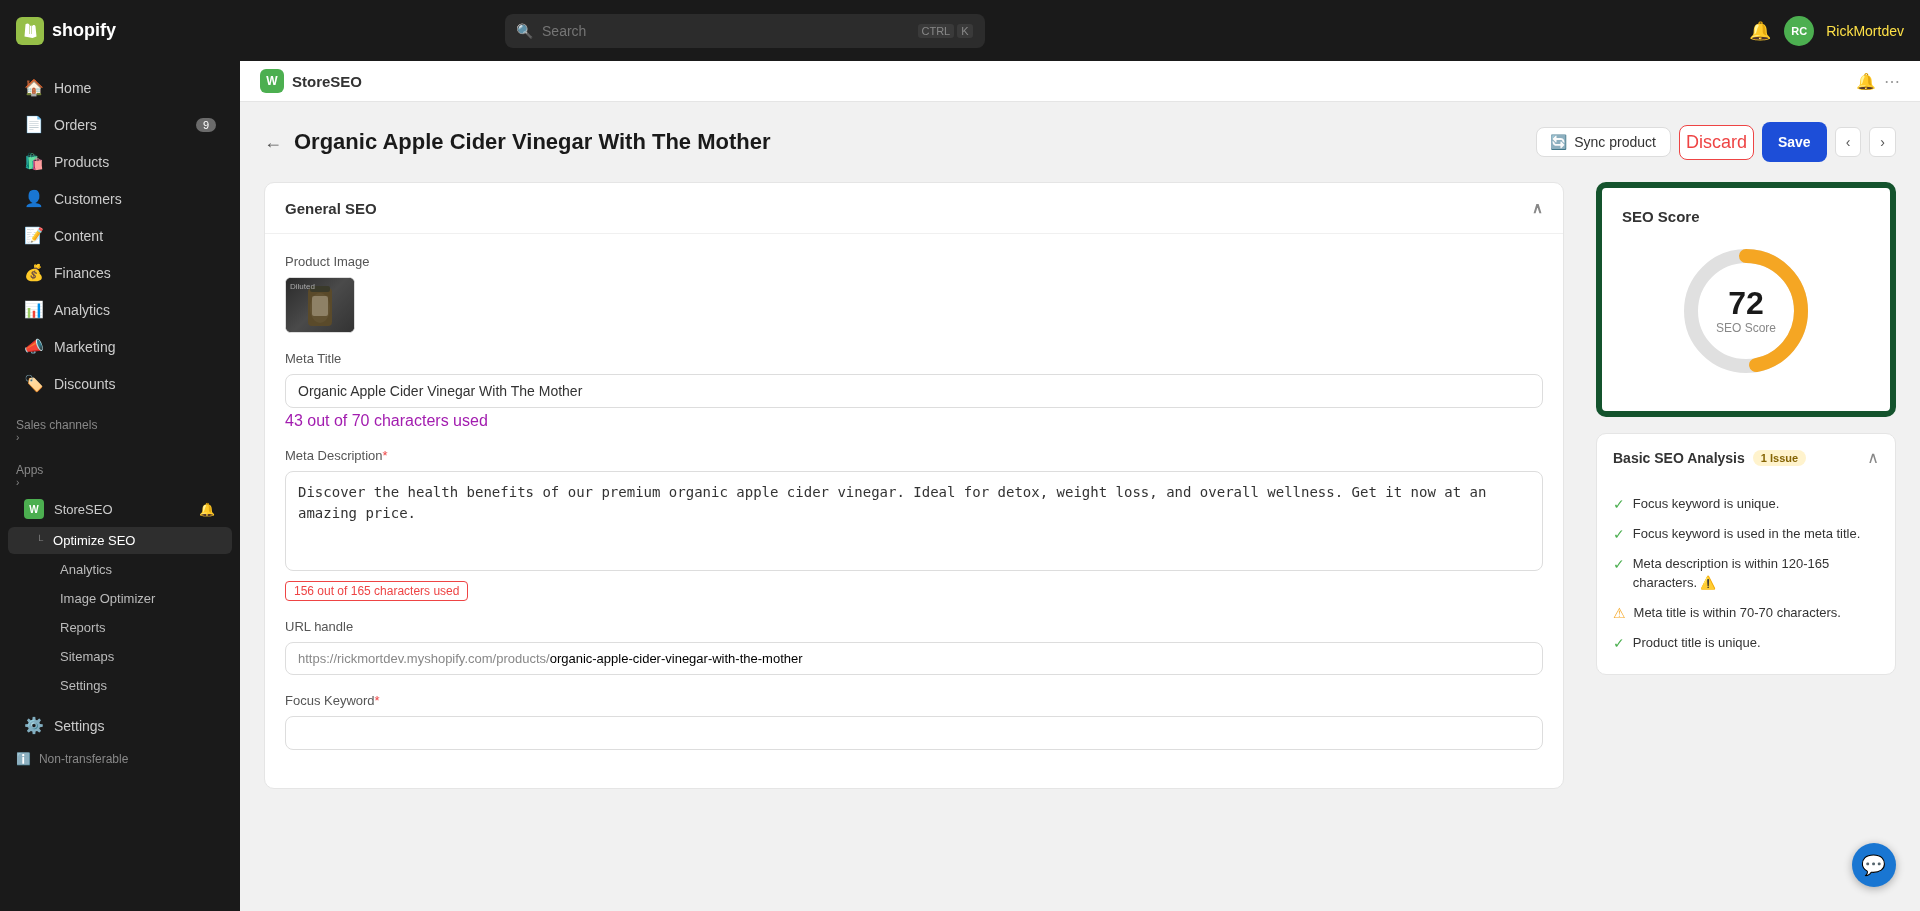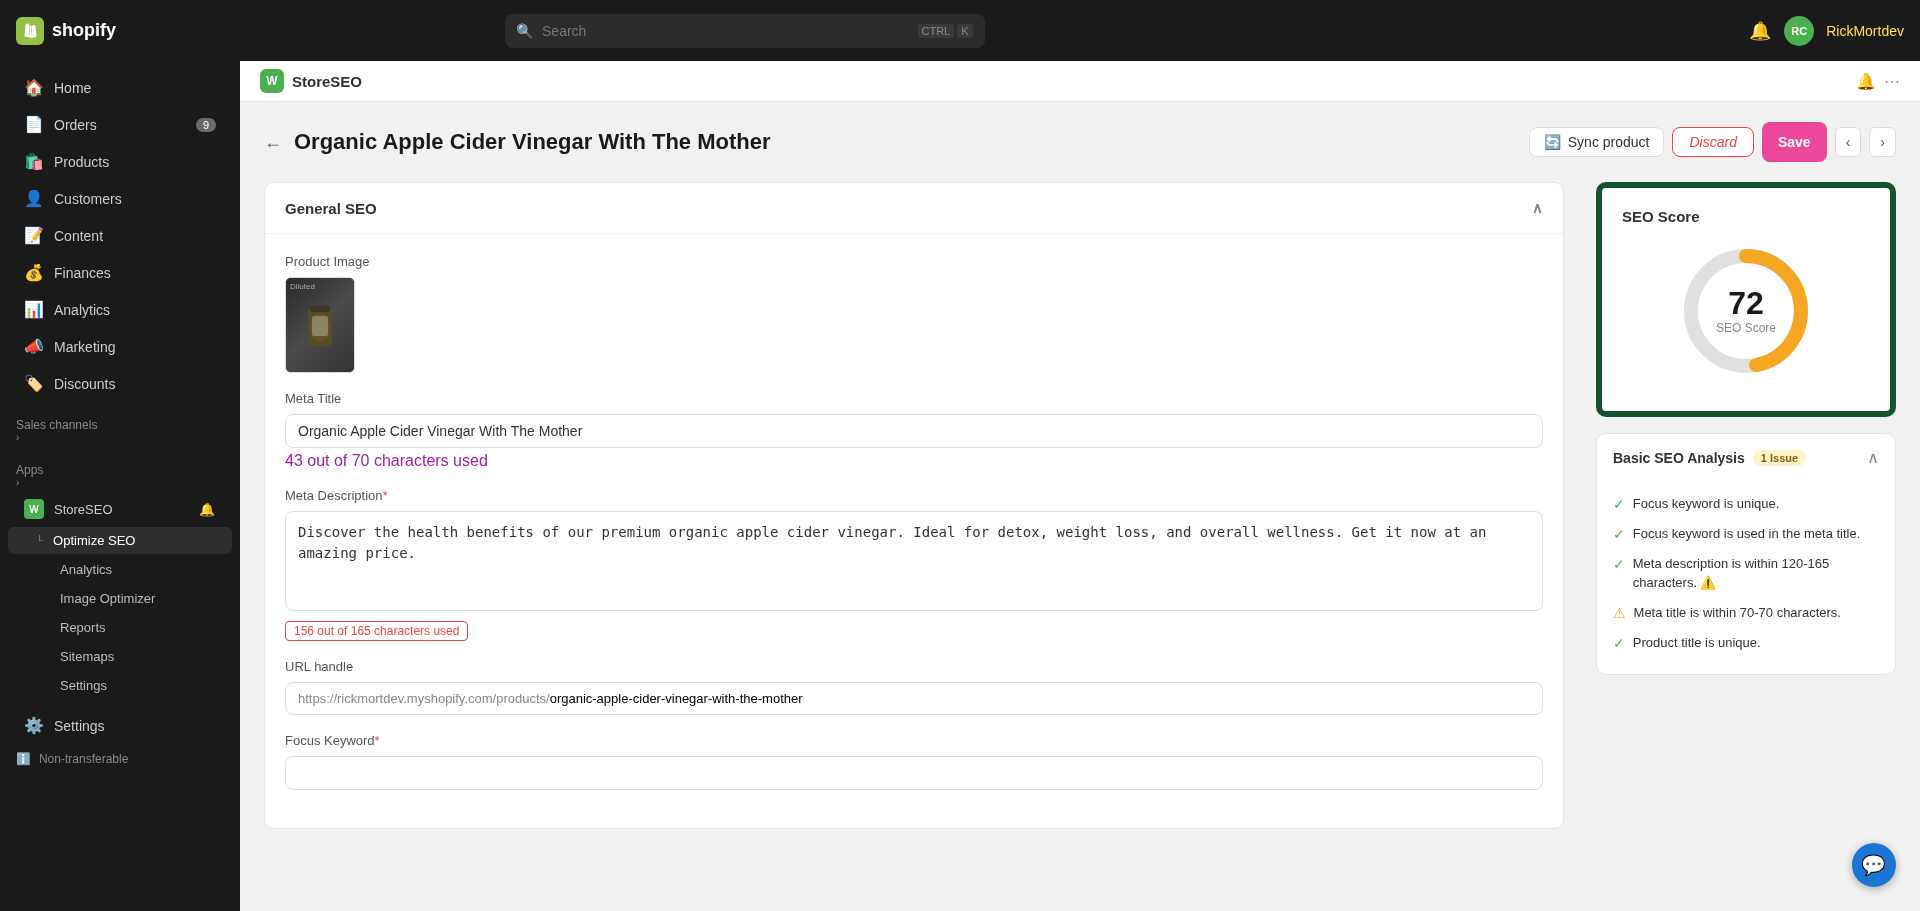--- a/index.html
+++ b/index.html
@@ -98,24 +98,24 @@
     .page-title-row {
       display: flex; align-items: center; margin-bottom: 20px; gap: 12px;
     }
     .page-title-row .back-arrow { color: #555; font-size: 18px; cursor: pointer; }
     .page-title-text { font-size: 22px; font-weight: 700; color: #1a1a1a; flex: 1; }
     .page-title-actions { display: flex; gap: 8px; align-items: center; }
     .btn-sync {
       display: flex; align-items: center; gap: 6px; border: 1px solid #ddd; background: white; border-radius: 8px; padding: 6px 14px; font-size: 14px; cursor: pointer; color: #333;
     }
     .btn-discard {
-      border: 1px solid #e44; background: white; color: #e44; border-radius: 8px; padding: 6px 16px; font-size: 14px; cursor: pointer; font-style: italic;
+      border: 1px solid #e44; background: white; color: #e44; border-radius: 8px; padding: 6px 6px; font-size: 18px; cursor: pointer;
     }
     .btn-save {
-      background: #ec4899; color: white; border: none; border-radius: 8px; padding: 12px 16px; font-size: 14px; cursor: pointer; font-weight: 600;
+      background: #1d4ed8; color: white; border: none; border-radius: 8px; padding: 12px 16px; font-size: 14px; cursor: pointer; font-weight: 600;
     }
     .btn-nav {
       border: 1px solid #ddd; background: white; border-radius: 6px; padding: 6px 10px; font-size: 14px; cursor: pointer; color: #555;
     }
 
     
     .two-col { display: flex; gap: 32px; align-items: flex-start; }
     .col-main { flex: 1; }
     .col-side { width: 300px; flex-shrink: 0; }
 
@@ -138,21 +138,21 @@
     .field-textarea {
       width: 100%; border: 1px solid #ddd; border-radius: 8px; padding: 10px 12px; font-size: 14px; color: #333; outline: none; background: white; min-height: 100px; resize: none; line-height: 1.5;
     }
     .char-count-box {
       border: 1px solid #e44; color: #e44; border-radius: 4px; padding: 2px 8px; font-size: 12px; display: inline-block; margin-top: 6px;
     }
     .field-group { margin-bottom: 18px; }
 
     
     .product-image-box {
-      width: 70px; height: 96px; border: 1px solid #ddd; border-radius: 6px; overflow: hidden; background: #222;
+      width: 70px; height: 56px; border: 1px solid #ddd; border-radius: 6px; overflow: hidden; background: #222;
       display: flex; align-items: center; justify-content: center;
     }
     .product-image-inner {
       width: 100%; height: 100%; background: linear-gradient(135deg, #2a2a2a 0%, #4a4a4a 50%, #333 100%);
       display: flex; align-items: center; justify-content: center; position: relative;
     }
     .product-image-label { color: #aaa; font-size: 8px; position: absolute; top: 4px; left: 4px; }
     .url-prefix { color: #888; font-size: 13px; }
     .url-slug { color: #000000; font-size: 13px; }
 

